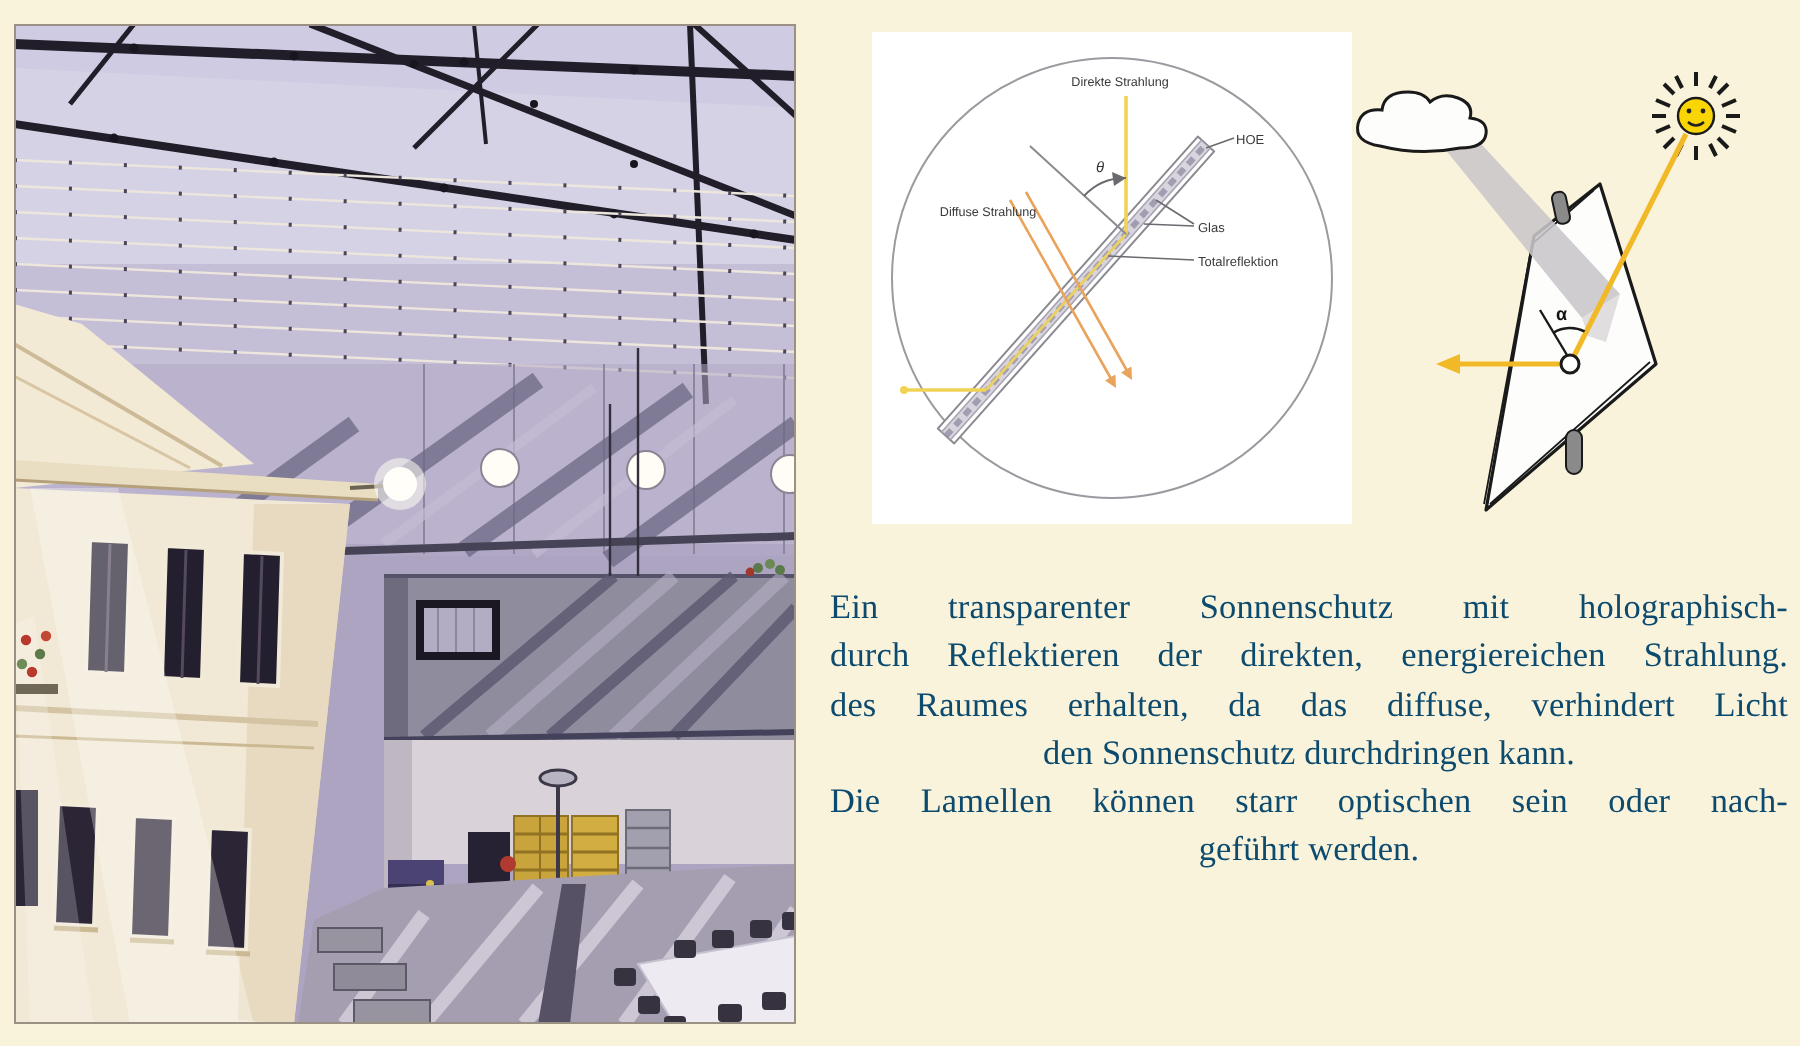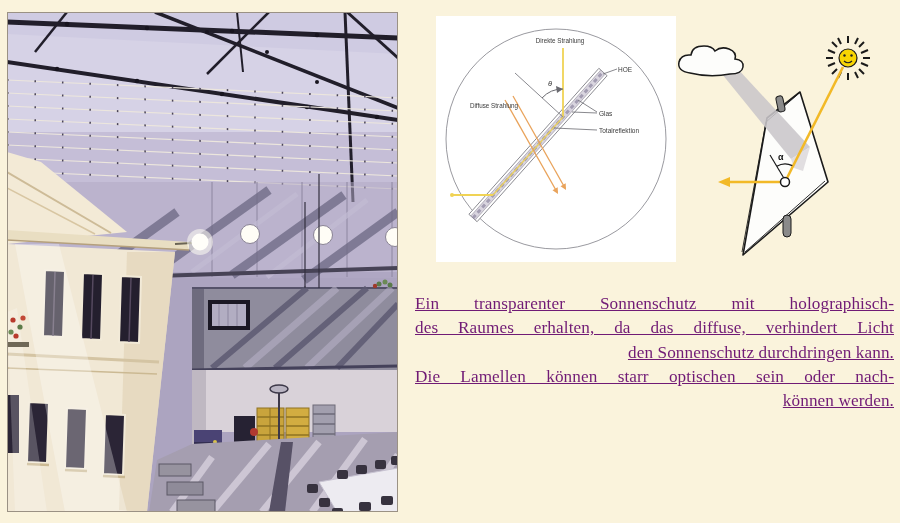--- a/index.html
+++ b/index.html
@@ -9,27 +9,26 @@
     font-family:"Liberation Serif", serif;
   }
   .photo-wrap{position:absolute;left:7px;top:12px;width:391px;height:500px;}
   .diagram-box{
     position:absolute;left:436px;top:16px;width:240px;height:246px;
     background:#ffffff;
   }
   .drawing-wrap{position:absolute;left:660px;top:10px;width:238px;height:262px;}
   .bodytext{
     position:absolute;left:415px;top:292px;width:479px;
-    font-size:17.2px;line-height:24.3px;color:#701a75;
+    font-size:17.2px;line-height:24.3px;color:#0c4a6e;
     letter-spacing:0.1px;
-    text-decoration:underline;
   }
   .tl{white-space:normal;}
   .tl.j{text-align:justify;text-align-last:justify;}
-  .tl.l{text-align:right;}
+  .tl.l{text-align:center;}
   svg{display:block;}
   text{font-family:"Liberation Sans", sans-serif;}
 </style>
 </head>
 <body style="background: rgb(250, 243, 220);">
 
 <div class="photo-wrap">
 <svg width="391" height="500" viewBox="0 0 391 500">
 
   <rect x="0" y="0" width="391" height="260" fill="#d6d2e6"></rect>
@@ -366,17 +365,18 @@
     <path d="M125,170 L110,145" stroke="#1a1a1a" stroke-width="1.2"></path>
     <path d="M116.8,156.3 A16,16 0 0 1 132.3,155.7" fill="none" stroke="#1a1a1a" stroke-width="1.3"></path>
     <circle cx="125" cy="172" r="4.5" fill="#ffffff" stroke="#1a1a1a" stroke-width="1.5"></circle>
     <text x="118" y="150" font-size="9" font-weight="bold" fill="#111111">α</text>
   </g>
 </svg>
 </div>
 
 <div class="bodytext">
   <div class="tl j">Ein transparenter Sonnenschutz mit holographisch-</div>
+  <div class="tl j">durch Reflektieren der direkten, energiereichen Strahlung.</div>
   <div class="tl j">des Raumes erhalten, da das diffuse, verhindert Licht</div>
   <div class="tl l">den Sonnenschutz durchdringen kann.</div>
   <div class="tl j">Die Lamellen können starr optischen sein oder nach-</div>
-  <div class="tl l">können werden.</div>
+  <div class="tl l">geführt werden.</div>
 </div>
 
 </body></html>

